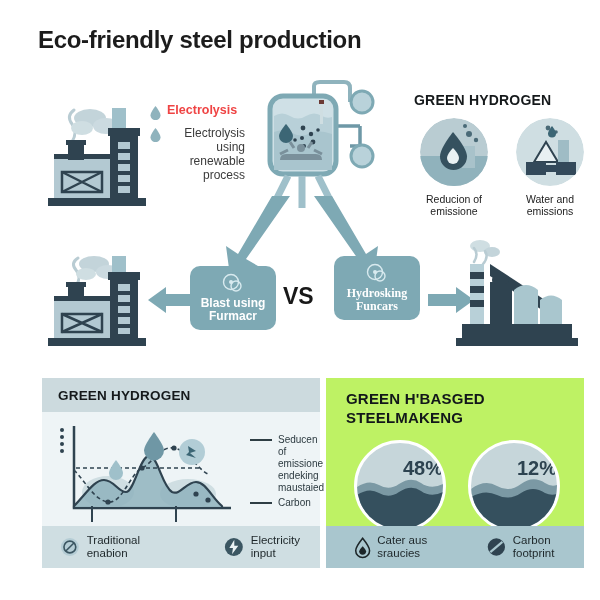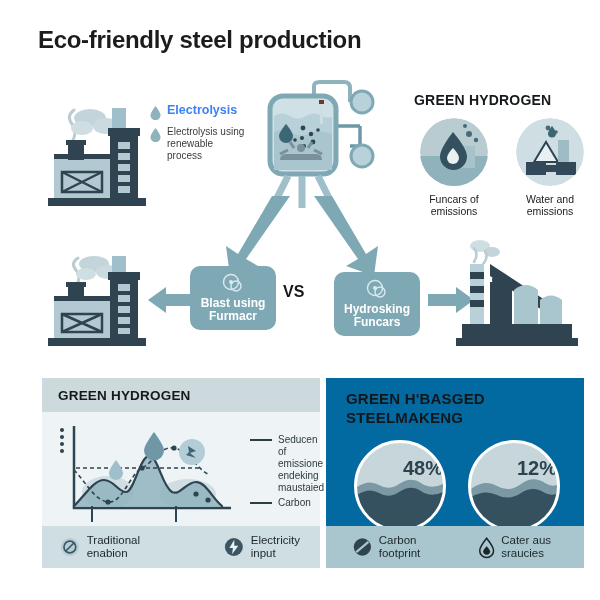--- a/index.html
+++ b/index.html
@@ -17,44 +17,44 @@
   #page-title{
     left:38px;top:26px;
     font-size:24px;font-weight:bold;color:#1c1c1c;
     letter-spacing:-0.3px;
   }
 
   
   #electrolysis-block{left:150px;top:104px;width:95px;}
   .el-row{display:flex;align-items:flex-start;margin-bottom:6px;}
   .el-drop{width:11px;height:14px;flex:0 0 11px;margin-right:6px;margin-top:2px;}
-  #electrolysis-heading-text{font-size:12.5px;font-weight:bold;color:#3b82f6;line-height:1.1;}
-  #electrolysis-body-text{font-size:10px;color:#3b3b3b;line-height:1.18;}
+  #electrolysis-heading-text{font-size:12.5px;font-weight:bold;color:#ef4444;line-height:1.1;}
+  #electrolysis-body-text{font-size:12px;color:#3b3b3b;line-height:1.18;text-align:right;}
 
   
   #gh-top{left:414px;top:92px;width:176px;}
   #gh-top-title{font-size:14px;font-weight:bold;color:#15191b;letter-spacing:0.2px;}
   .gh-icons{display:flex;gap:16px;margin-top:10px;}
   .gh-item{width:80px;text-align:center;}
   .gh-circle{width:68px;height:68px;border-radius:50%;margin:0 auto;position:relative;overflow:hidden;}
   .gh-caption{font-size:10.5px;color:#222;line-height:1.15;margin-top:7px;}
 
   
   .vs-card{
     width:86px;height:64px;border-radius:10px;
     background:#7ea9b4;color:#ffffff;
     display:flex;flex-direction:column;align-items:center;justify-content:center;
     text-align:center;
   }
   .vs-card .vc-label{font-size:12px;font-weight:bold;line-height:1.1;margin-top:2px;}
-  #vs-text{left:283px;top:283px;font-size:16px;font-weight:bold;color:#181818;}
+  #vs-text{left:283px;top:283px;font-size:23px;font-weight:bold;color:#181818;}
 
   
   #panel-left{left:42px;top:378px;width:278px;height:190px;background:#eef4f6;}
-  #panel-right{left:326px;top:378px;width:258px;height:190px;background:#0369a1;}
+  #panel-right{left:326px;top:378px;width:258px;height:190px;background:#bef264;}
   .panel-head{height:34px;display:flex;align-items:center;padding-left:16px;}
   #panel-left .panel-head{background:#ccdade;}
   #panel-left-title{font-size:13.5px;font-weight:bold;color:#15191b;letter-spacing:0.2px;}
   #panel-right-title{
     position:absolute;left:20px;top:12px;
     font-size:15px;font-weight:bold;color:#12171a;line-height:1.25;letter-spacing:0.2px;
   }
 
   .legend-line{width:22px;height:2px;background:#2e3d44;margin-right:6px;margin-top:5px;flex:0 0 22px;}
   .legend-row{display:flex;align-items:flex-start;margin-bottom:3px;}
@@ -165,21 +165,21 @@
             <circle cx="34" cy="34" r="34" fill="#b9ccd2"></circle>
             <path d="M0 38 h68 v30 h-68 Z" fill="#90b2bc"></path>
             <rect x="42" y="28" width="13" height="22" fill="#a8c2ca"></rect>
             <path d="M33 14 C33 14 47 30 47 38.5 A13.5 13.5 0 0 1 20 38.5 C20 30 33 14 33 14 Z" fill="#35515f"></path>
             <path d="M33 30 C33 30 39 36 39 40 A6 6 0 0 1 27 40 C27 36 33 30 33 30 Z" fill="#e9f1f3"></path>
             <circle cx="49" cy="16" r="3" fill="#4a6a77"></circle>
             <circle cx="56" cy="22" r="2.2" fill="#4a6a77"></circle>
             <circle cx="45" cy="8" r="2" fill="#4a6a77"></circle>
           </svg>
         </div>
-        <div class="gh-caption">Funcars of emissions</div>
+        <div class="gh-caption">Reducion of emissione</div>
       </div>
 
       <div class="gh-item">
         <div class="gh-circle">
           <svg width="68" height="68" viewBox="0 0 68 68">
             <circle cx="34" cy="34" r="34" fill="#cfdee2"></circle>
             <path d="M18 44 L30 24 L42 44 Z" fill="#e8f0f2" stroke="#2f4350" stroke-width="2"></path>
             <rect x="42" y="22" width="11" height="22" fill="#9fbcc5"></rect>
             <rect x="10" y="44" width="20" height="13" fill="#33495a"></rect>
             <rect x="40" y="44" width="20" height="13" fill="#33495a"></rect>
@@ -234,21 +234,21 @@
     <svg width="22" height="22" viewBox="0 0 22 22">
       <circle cx="9" cy="9" r="7.5" fill="none" stroke="#d8eaef" stroke-width="1.4"></circle>
       <circle cx="14" cy="13" r="5" fill="none" stroke="#d8eaef" stroke-width="1.4"></circle>
       <circle cx="9" cy="9" r="2" fill="#d8eaef"></circle>
     </svg>
     <div class="vc-label">Blast using Furmacr</div>
   </div>
 
   <div class="abs" id="vs-text">VS</div>
 
-  <div class="abs vs-card" style="left:334px;top:272px;">
+  <div class="abs vs-card" style="left:334px;top:256px;font-family:Liberation Serif, serif;">
     <svg width="22" height="22" viewBox="0 0 22 22">
       <circle cx="9" cy="9" r="7.5" fill="none" stroke="#d8eaef" stroke-width="1.4"></circle>
       <circle cx="14" cy="13" r="5" fill="none" stroke="#d8eaef" stroke-width="1.4"></circle>
       <circle cx="9" cy="9" r="2" fill="#d8eaef"></circle>
     </svg>
     <div class="vc-label">Hydrosking Funcars</div>
   </div>
 
   <svg class="abs" style="left:428px;top:285px;" width="46" height="30" viewBox="0 0 46 30">
     <path d="M46 15 L28 2 L28 9 L0 9 L0 21 L28 21 L28 28 Z" fill="#7ea9b4"></path>
@@ -357,30 +357,30 @@
         <svg width="86" height="86" viewBox="0 0 86 86" style="position:absolute;left:0;top:0;">
           <path d="M0 46 q14 -10 26 -3 q12 7 24 -2 q12 -9 24 -1 q6 4 12 2 L86 86 L0 86 Z" fill="#7b99a4"></path>
           <path d="M0 54 q14 -8 26 -2 q12 6 24 -2 q12 -8 24 0 q6 3 12 1 L86 86 L0 86 Z" fill="#35505e"></path>
         </svg>
         <div class="donut-top">12%</div>
         <div class="donut-bot">520%</div>
       </div>
     </div>
 
     <div id="right-footer">
+      <div class="foot-item" style="margin-left:28px;">
+        <svg width="20" height="24" viewBox="0 0 20 24" style="margin-right:6px;">
+          <path d="M10 2 C10 2 18 12 18 16.2 A8 8 0 0 1 2 16.2 C2 12 10 2 10 2 Z" fill="none" stroke="#1d2629" stroke-width="1.8"></path>
+          <path d="M10 11 C10 11 14 15 14 17 A4 4 0 0 1 6 17 C6 15 10 11 10 11 Z" fill="#1d2629"></path>
+        </svg>
+        <div class="foot-label">Cater aus sraucies</div>
+      </div>
       <div class="foot-item" style="margin-left:26px;">
         <svg width="24" height="24" viewBox="0 0 24 24" style="margin-right:6px;">
           <circle cx="12" cy="12" r="10" fill="#2f4350"></circle>
           <path d="M5 18 L19 6" stroke="#a9c6ce" stroke-width="2.6"></path>
         </svg>
         <div class="foot-label">Carbon footprint</div>
       </div>
-      <div class="foot-item" style="margin-left:28px;">
-        <svg width="20" height="24" viewBox="0 0 20 24" style="margin-right:6px;">
-          <path d="M10 2 C10 2 18 12 18 16.2 A8 8 0 0 1 2 16.2 C2 12 10 2 10 2 Z" fill="none" stroke="#1d2629" stroke-width="1.8"></path>
-          <path d="M10 11 C10 11 14 15 14 17 A4 4 0 0 1 6 17 C6 15 10 11 10 11 Z" fill="#1d2629"></path>
-        </svg>
-        <div class="foot-label">Cater aus sraucies</div>
-      </div>
     </div>
   </div>
 
 </div>
 
 </body></html>

